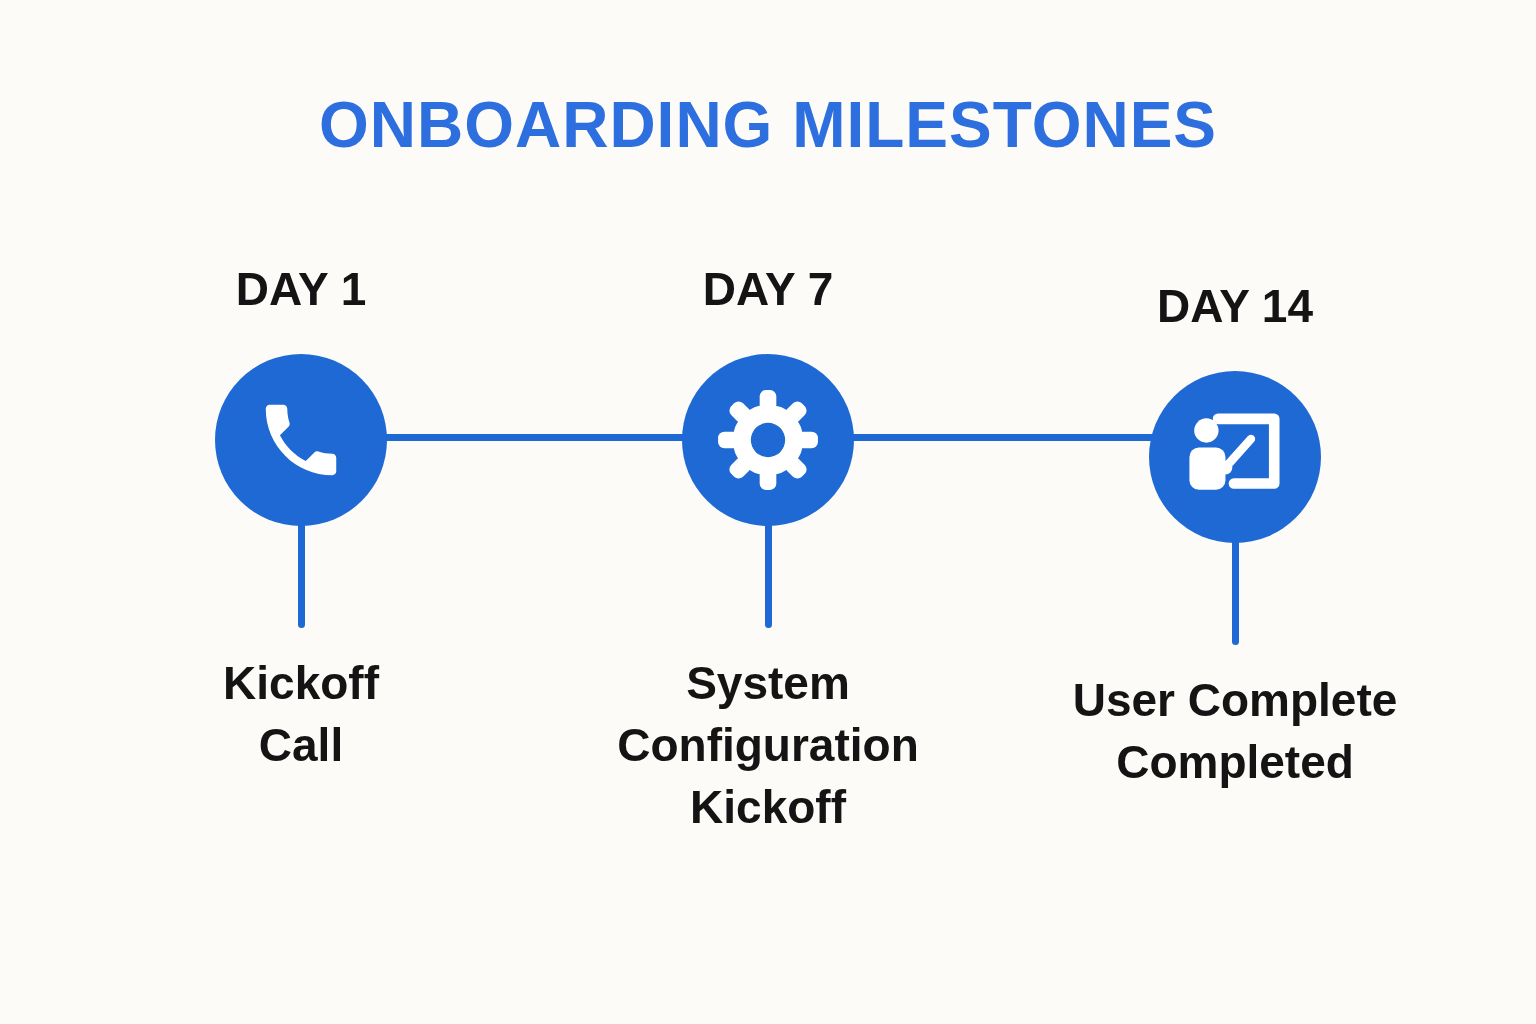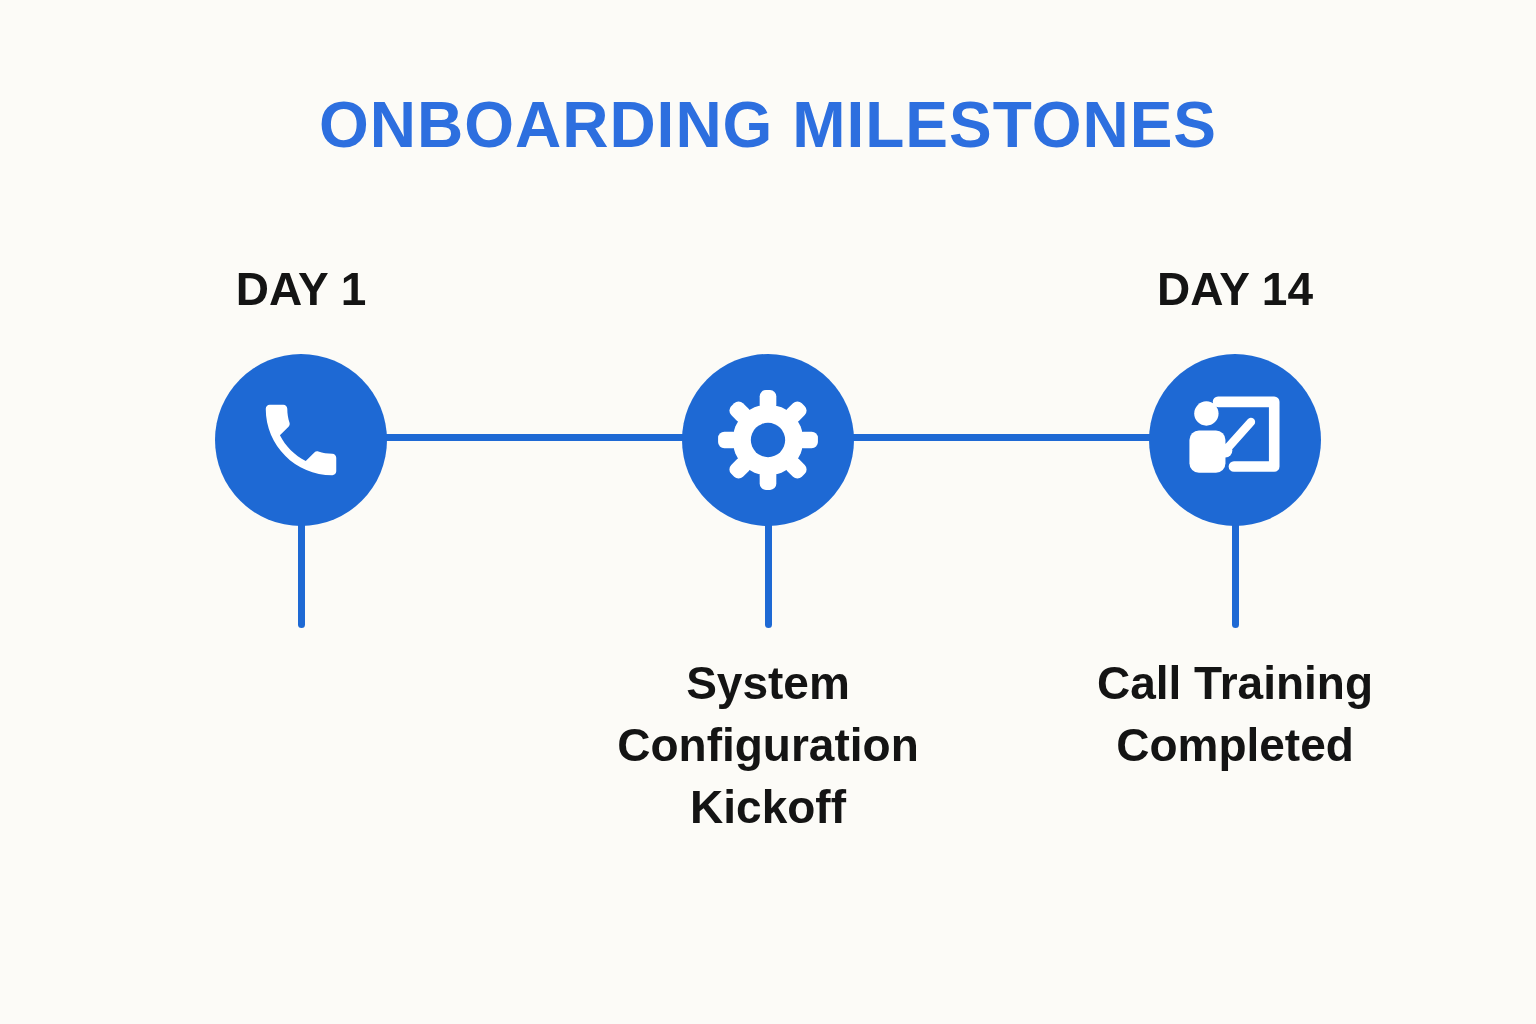--- a/index.html
+++ b/index.html
@@ -86,21 +86,21 @@
   .milestone .label span{
     display:inline-block;
     text-align:center;
     font-size:46px;
     line-height:62px;
     font-weight:700;
     color:var(--text-dark);
   }
   .m1{left:101px;}
   .m2{left:568px;}
-  .m3{left:1035px;}
+  .m3{left:1035px;margin-top:17px;}
   .m1 .label span{width:250px;}
   .m2 .label span{width:370px;}
   .m3 .label span{width:335px;}
   .icon-svg{display:block;}
 </style>
 </head>
 <body>
 
 <div>
 
@@ -111,23 +111,27 @@
   <div class="milestone m1">
     <div class="day">DAY 1</div>
     <div class="stem"></div>
     <div class="circle">
       <span>
         <svg class="icon-svg" width="94" height="94" viewBox="0 0 24 24">
           <path fill="#FFFFFF" d="M6.62 10.79c1.44 2.83 3.76 5.14 6.59 6.59l2.2-2.2c.27-.27.67-.36 1.02-.24 1.12.37 2.33.57 3.57.57.55 0 1 .45 1 1V20c0 .55-.45 1-1 1-9.39 0-17-7.61-17-17 0-.55.45-1 1-1h3.5c.55 0 1 .45 1 1 0 1.25.2 2.45.57 3.57.11.35.03.74-.25 1.02l-2.2 2.2z"></path>
         </svg>
       </span>
     </div>
+    <div class="label">
+      <span>Kickoff Call</span>
+    </div>
   </div>
 
   <div class="milestone m2">
+    <div class="day">DAY 7</div>
     <div class="stem"></div>
     <div class="circle">
       <span>
         <svg class="icon-svg" width="104" height="104" viewBox="0 0 100 100">
           <g fill="#FFFFFF">
             <circle cx="50" cy="50" r="34"></circle>
             <rect x="42" y="2" width="16" height="20" rx="6"></rect>
             <rect x="42" y="2" width="16" height="20" rx="6" transform="rotate(45 50 50)"></rect>
             <rect x="42" y="2" width="16" height="20" rx="6" transform="rotate(90 50 50)"></rect>
             <rect x="42" y="2" width="16" height="20" rx="6" transform="rotate(135 50 50)"></rect>
@@ -153,17 +157,17 @@
         <svg class="icon-svg" width="106" height="106" viewBox="0 0 100 100">
           <path d="M34,14 H87 V75 H49" fill="none" stroke="#FFFFFF" stroke-width="10" stroke-linecap="round" stroke-linejoin="round"></path>
           <circle cx="23" cy="25" r="11.5" fill="#FFFFFF"></circle>
           <rect x="7" y="41" width="34" height="40" rx="9" fill="#FFFFFF"></rect>
           <circle cx="41" cy="60" r="6.5" fill="#FFFFFF"></circle>
           <line x1="40" y1="61" x2="65" y2="33" stroke="#FFFFFF" stroke-width="8" stroke-linecap="round"></line>
         </svg>
       </span>
     </div>
     <div class="label">
-      <span>Call Training Completed</span>
+      <span>User Complete Completed</span>
     </div>
   </div>
 
 </div>
 
 </body></html>

